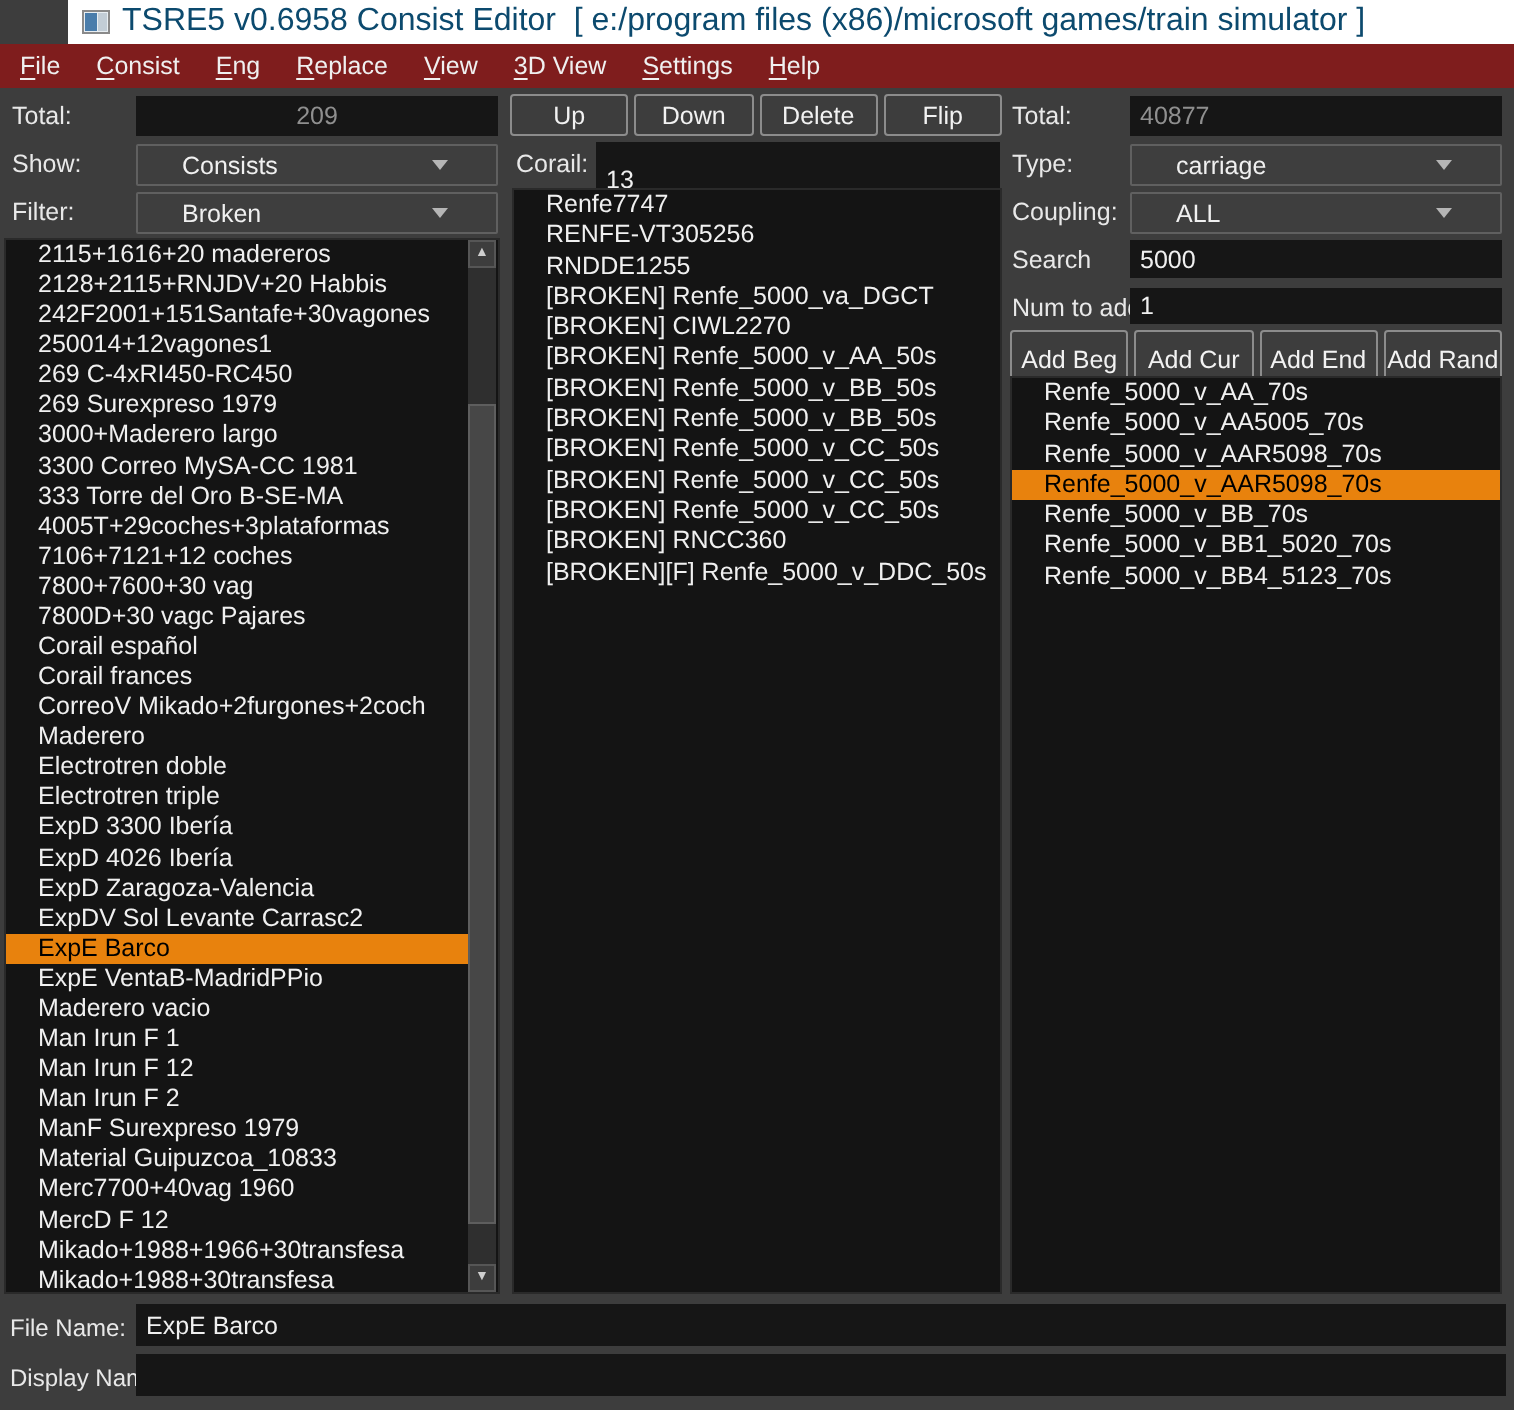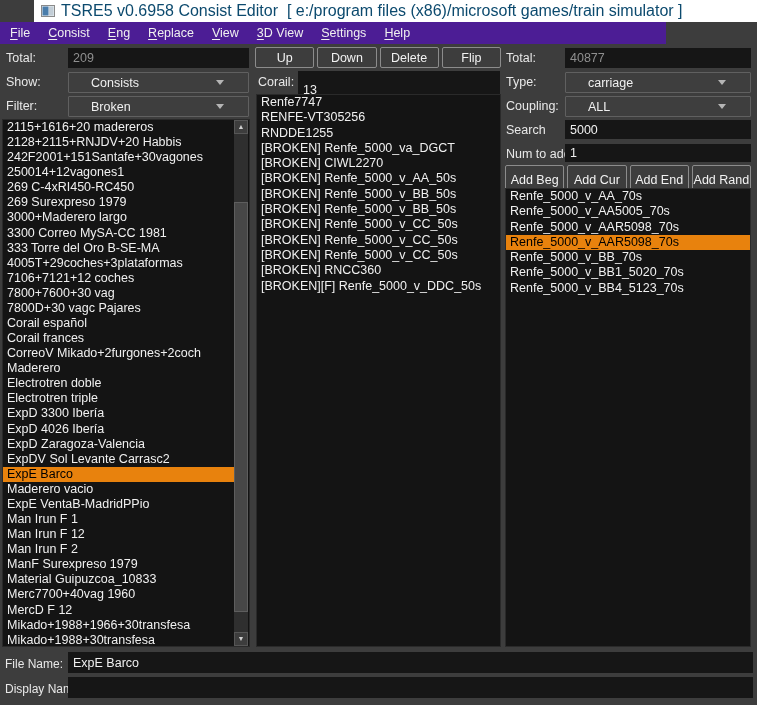--- a/index.html
+++ b/index.html
@@ -11,22 +11,22 @@
   }
   
   .titlebar{
     position:absolute;left:0;top:0;width:757px;height:22px;
     background:#ffffff;color:#0c4a6e;display:flex;align-items:center;
     font-size:16px;white-space:pre;margin-left:34px;
   }
   .titlebar .app-icon{margin:0 6px 0 7px;display:flex;align-items:center;}
   
   .menubar{
-    position:absolute;left:0;top:22px;width:666px;height:22px;
-    background:#4c1d95;color:#f0f0f0;display:flex;align-items:center;
+    position:absolute;left:0;top:22px;width:757px;height:22px;
+    background:#7f1d1d;color:#f0f0f0;display:flex;align-items:center;
     font-size:12.5px;
   }
   .menu-item{padding:0 9px;height:22px;line-height:22px;cursor:default;}
   .menu-item:first-child{margin-left:1px;}
   .menu-item u{text-underline-offset:2px;}
   
   .lbl{position:absolute;color:#e8e8e8;font-size:12.5px;line-height:16px;white-space:nowrap;}
   .field{
     position:absolute;background:#161616;border:0;color:#f0f0f0;
     font-family:"Liberation Sans","DejaVu Sans",sans-serif;font-size:12.5px;
@@ -47,21 +47,21 @@
     background:#3d3d3d;border:1px solid #8c8c8c;border-radius:2px;color:#f2f2f2;
     font-family:"Liberation Sans","DejaVu Sans",sans-serif;font-size:12.5px;
     flex:1;height:100%;padding:0;cursor:default;
   }
   .btn-row{position:absolute;display:flex;gap:3px;}
   
   .listbox{
     position:absolute;background:#141414;border:1px solid #2a2a2a;
     box-sizing:border-box;overflow:hidden;color:#f0f0f0;
   }
-  .list-item{font-size:12.5px;padding-left:4px;white-space:nowrap;cursor:default;}
+  .list-item{font-size:12.5px;padding-left:16px;white-space:nowrap;cursor:default;}
   #left-list .list-item{height:15.08px;line-height:15.08px;margin-right:15px;}
   #mid-list .list-item{height:15.3px;line-height:15.3px;}
   #right-list .list-item{height:15.3px;line-height:15.3px;}
   .list-item.selected{background:#E8820D;color:#000;}
   
   .scrollbar{
     position:absolute;right:1px;top:1px;bottom:1px;width:14px;background:#2f2f2f;
   }
   .scroll-btn{
     position:absolute;left:0;width:14px;height:14px;background:#3d3d3d;
@@ -94,21 +94,21 @@
     <span class="menu-item"><u>C</u>onsist</span>
     <span class="menu-item"><u>E</u>ng</span>
     <span class="menu-item"><u>R</u>eplace</span>
     <span class="menu-item"><u>V</u>iew</span>
     <span class="menu-item"><u>3</u>D View</span>
     <span class="menu-item"><u>S</u>ettings</span>
     <span class="menu-item"><u>H</u>elp</span>
   </div>
 
 <div class="lbl" style="left:6px;top:50px;">Total:</div>
-<input class="field gray" style="left: 68px; top: 48px; width: 181px; height: 20px;" value="209">
+<input class="field gray" style="left: 68px; top: 48px; width: 181px; height: 20px; text-align: center;" value="209">
 
 <div class="lbl" style="left:6px;top:74px;">Show:</div>
 <div class="dropdown" style="left:68px;top:72px;width:181px;height:21px;">
   <span class="dd-value">Consists</span>
   <span class="dd-arrow"></span>
 </div>
 
 <div class="lbl" style="left:6px;top:98px;">Filter:</div>
 <div class="dropdown" style="left:68px;top:96px;width:181px;height:21px;">
   <span class="dd-value">Broken</span>
@@ -133,22 +133,22 @@
     <div class="list-item">Corail frances</div>
     <div class="list-item">CorreoV Mikado+2furgones+2coch</div>
     <div class="list-item">Maderero</div>
     <div class="list-item">Electrotren doble</div>
     <div class="list-item">Electrotren triple</div>
     <div class="list-item">ExpD 3300 Ibería</div>
     <div class="list-item">ExpD 4026 Ibería</div>
     <div class="list-item">ExpD Zaragoza-Valencia</div>
     <div class="list-item">ExpDV Sol Levante Carrasc2</div>
     <div class="list-item selected">ExpE Barco</div>
+    <div class="list-item">ExpE VentaB-MadridPPio</div>
     <div class="list-item">Maderero vacio</div>
-    <div class="list-item">ExpE VentaB-MadridPPio</div>
     <div class="list-item">Man Irun F 1</div>
     <div class="list-item">Man Irun F 12</div>
     <div class="list-item">Man Irun F 2</div>
     <div class="list-item">ManF Surexpreso 1979</div>
     <div class="list-item">Material Guipuzcoa_10833</div>
     <div class="list-item">Merc7700+40vag 1960</div>
     <div class="list-item">MercD F 12</div>
     <div class="list-item">Mikado+1988+1966+30transfesa</div>
     <div class="list-item">Mikado+1988+30transfesa</div>
   </div>

